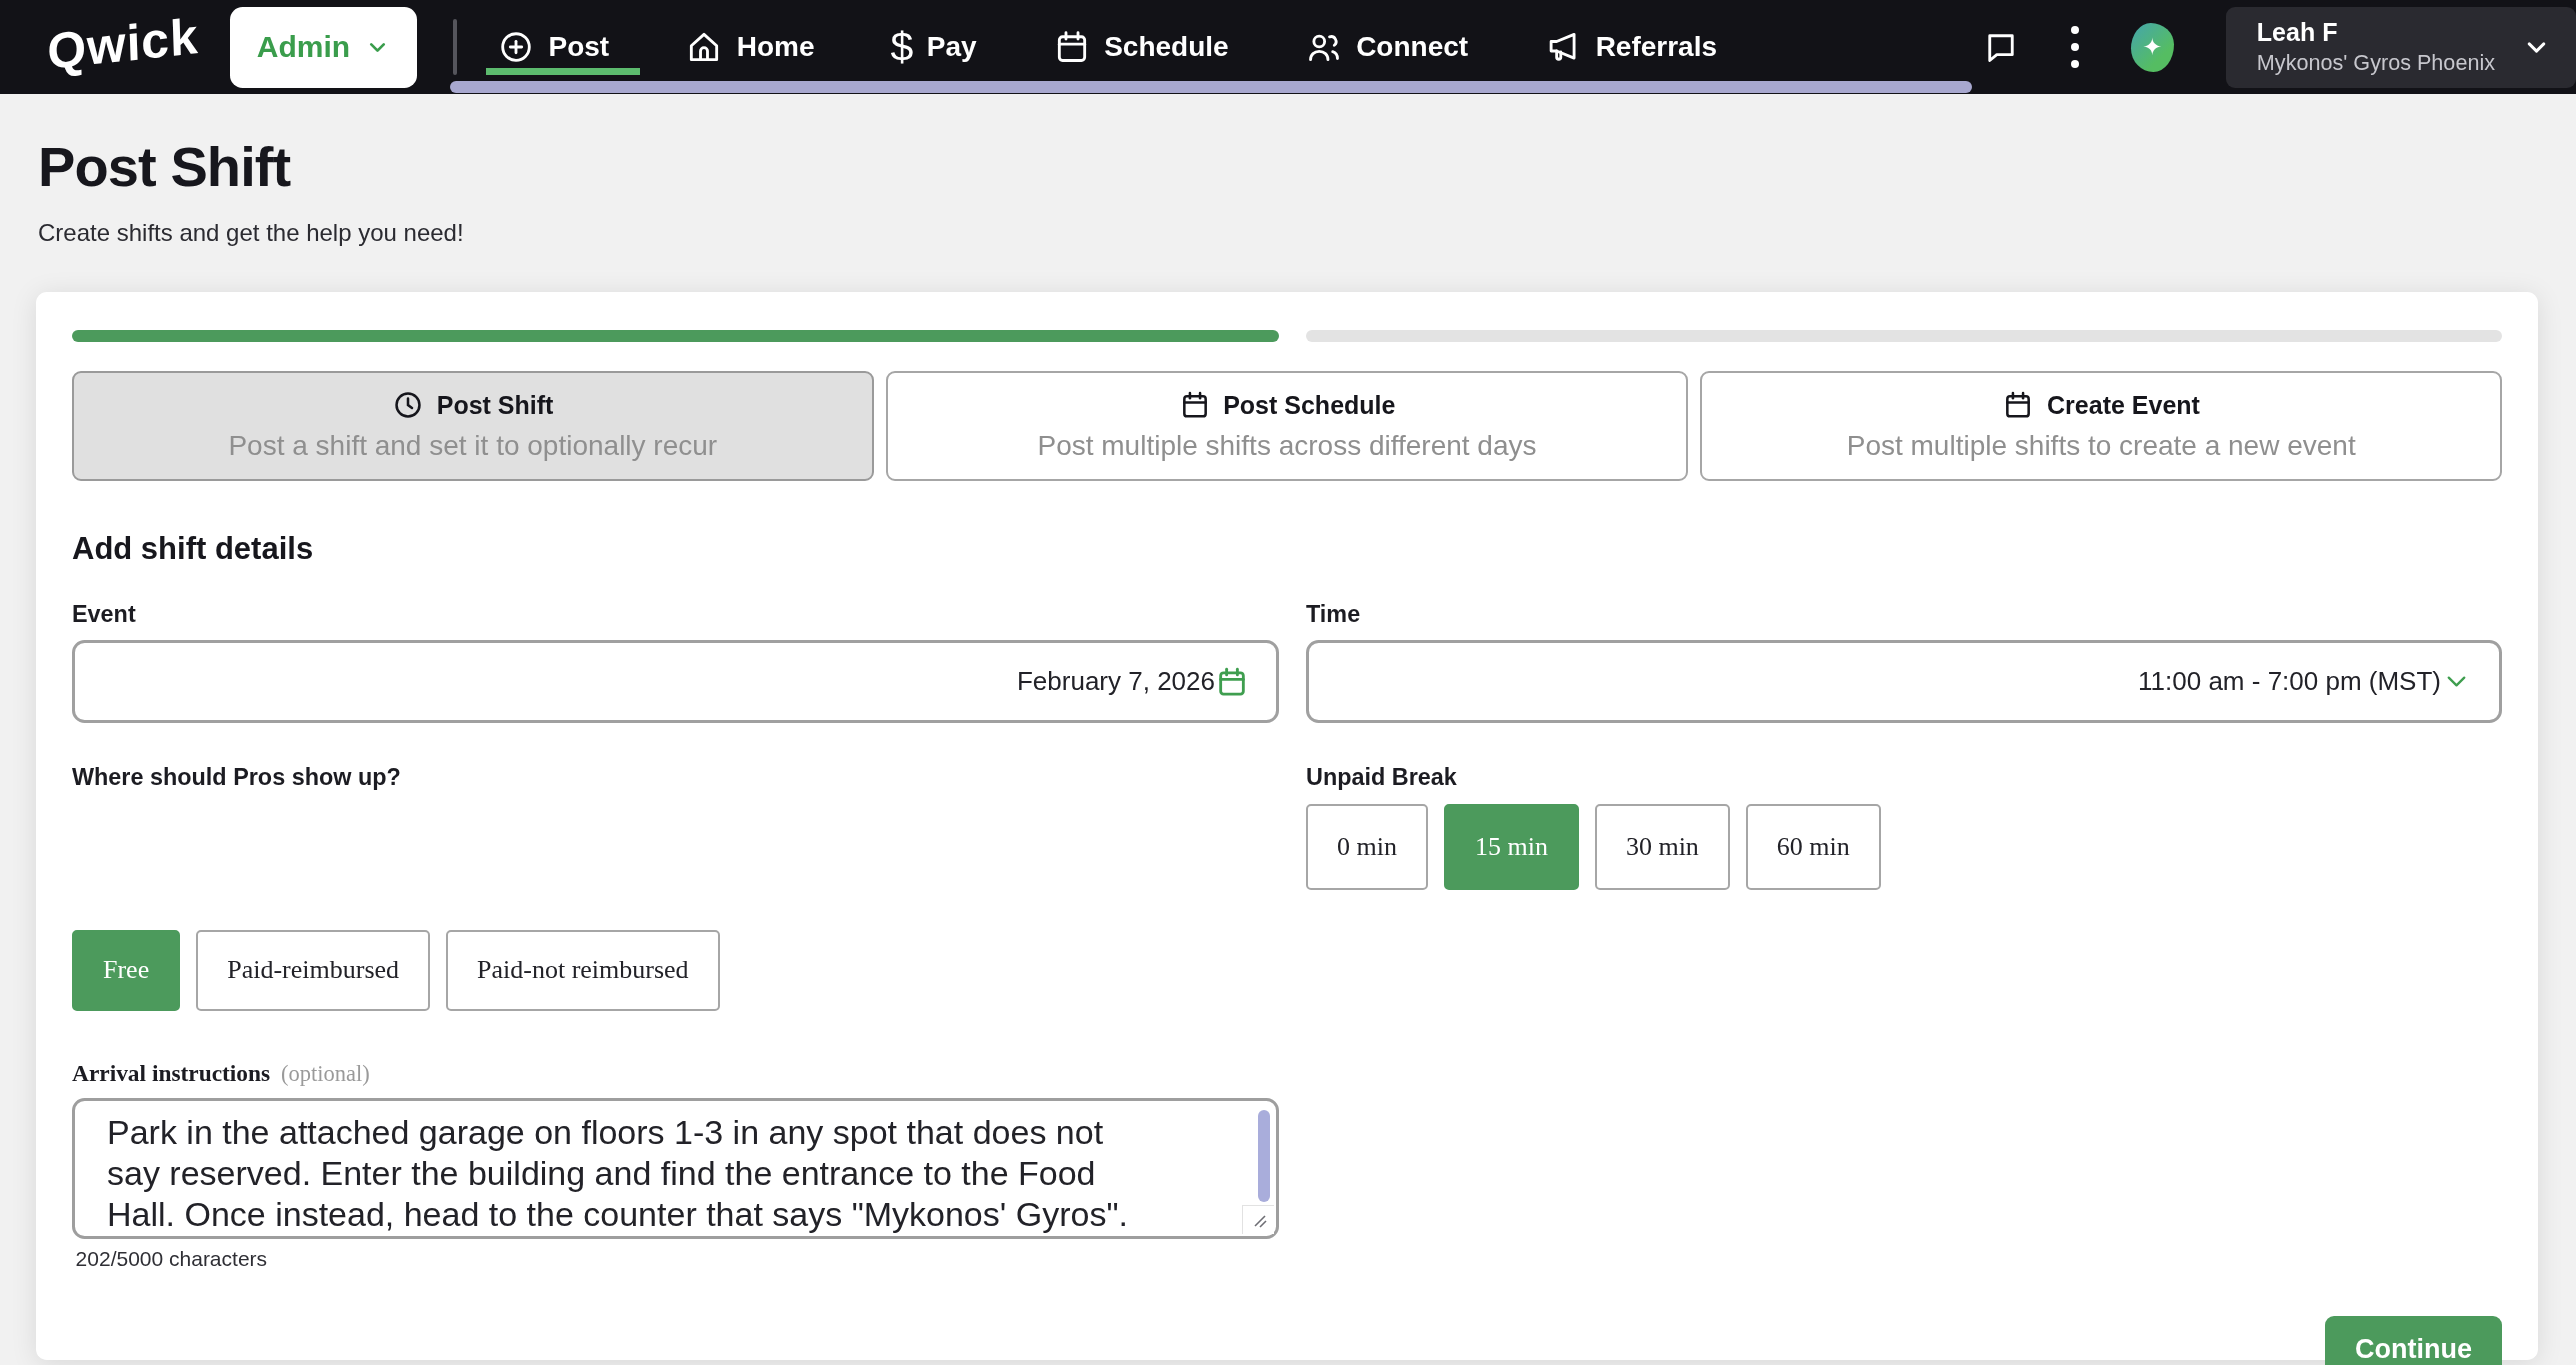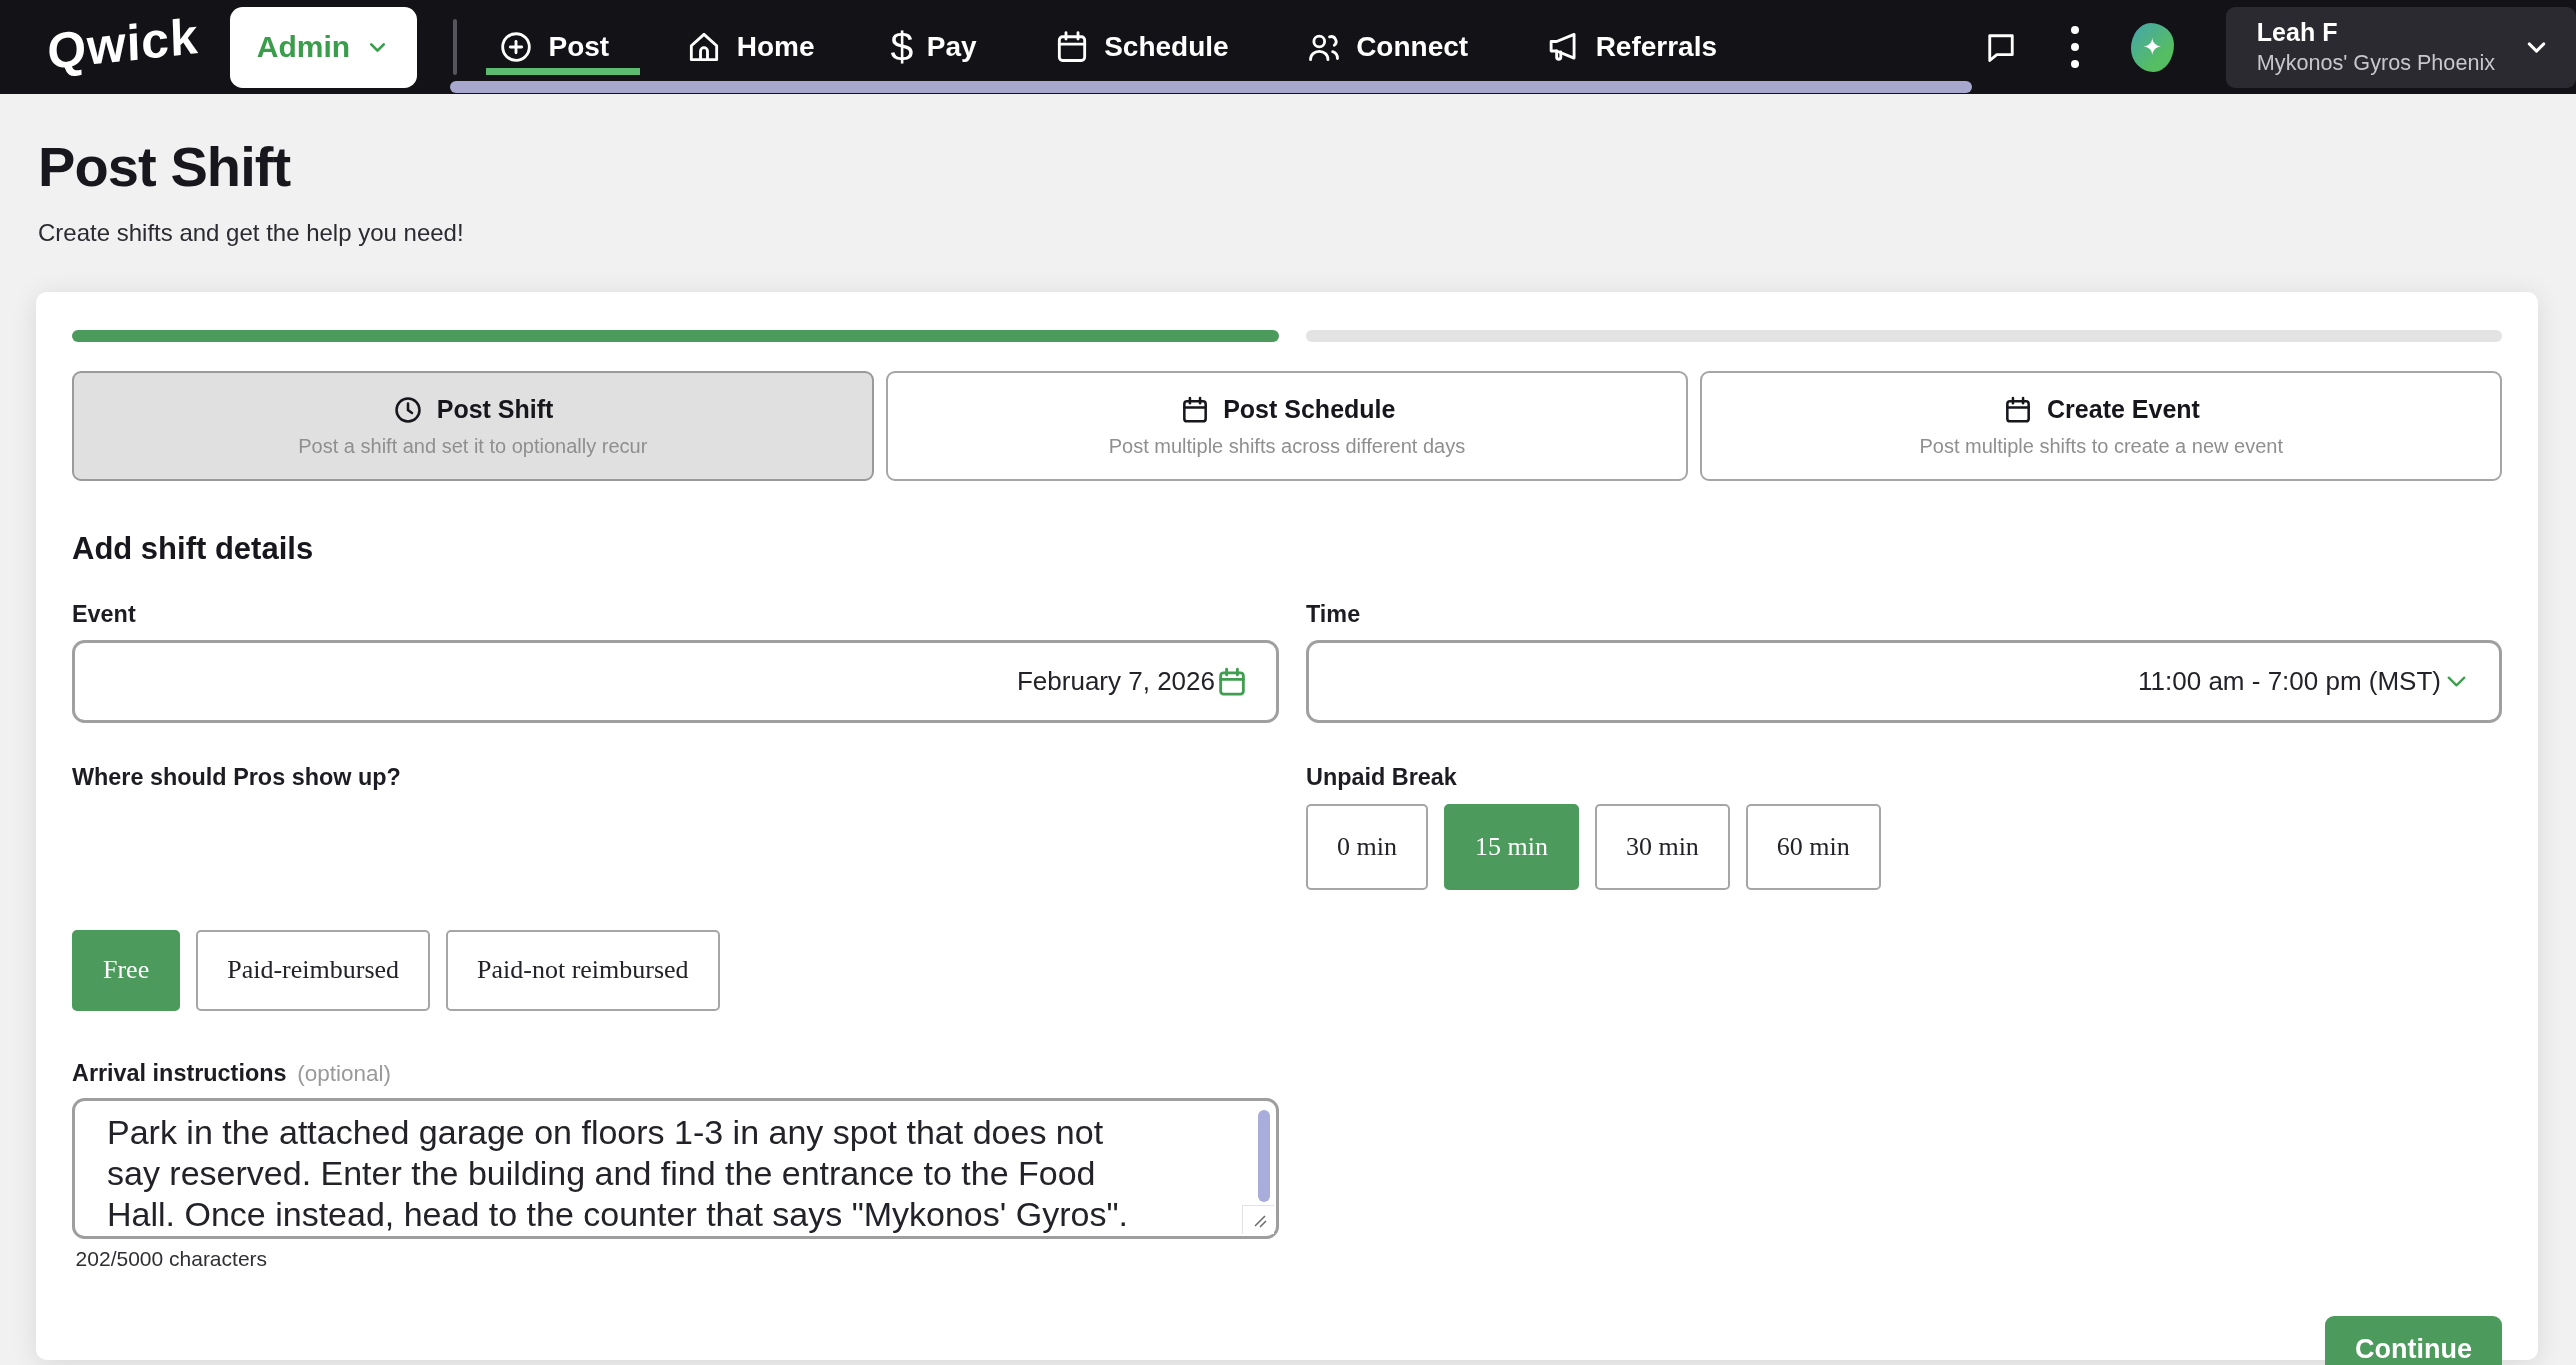--- a/index.html
+++ b/index.html
@@ -75,21 +75,21 @@
 
   .opt-cards { margin-top:29px; display:grid; grid-template-columns:1fr 1fr 1fr; gap:12.6px; }
   .opt-card {
     border:2.7px solid #a6a6a6; border-radius:9px; background:#fff; height:110px;
     display:flex; flex-direction:column; align-items:center; justify-content:center;
     cursor:pointer;
   }
   .opt-card.selected { background:#e0e0e0; border-color:#9a9a9a; }
   .opt-title { display:flex; align-items:center; gap:12.6px; font-size:25px; font-weight:bold; color:#16161c; }
   .opt-title svg { width:32px; height:32px; }
-  .opt-sub { margin-top:9px; font-size:20px; color:#8f8f8f; }
+  .opt-sub { margin-top:9px; font-size:28px; color:#8f8f8f; }
 
   .section-title { margin-top:50px; font-size:31px; font-weight:700; color:#17171d; }
 
   .field-label { font-size:23.4px; font-weight:bold; color:#1c1c22; }
   .optional-hint { font-size:22.5px; font-weight:normal; color:#9a9a9a; margin-left:10.8px; }
 
   .row1 { margin-top:34px; }
   .row2 { margin-top:41px; }
 
   .input-box {
@@ -104,21 +104,21 @@
   .pill-row { margin-top:12.6px; display:flex; gap:16px; }
   .pill-btn {
     height:86px; border:2.7px solid #a6a6a6; border-radius:5px; background:#fff;
     font-size:26px; color:#222228; padding:0 29px; cursor:pointer;
     font-family:Liberation Serif, serif;
   }
   .pill-btn.selected { background:#4c9a5c; border-color:#4c9a5c; color:#fff; }
   .parking-row { margin-top:40px; display:flex; gap:16px; }
   .parking-row .pill-btn { height:81px; }
 
-  .arrival-label { margin-top:49px; }
+  .arrival-label { margin-top:49px;font-family:Liberation Serif, serif; }
   .textarea-wrap {
     position:relative; margin-top:10.8px; width:1207px; height:141px;
     border:3.6px solid #9e9e9e; border-radius:12.6px; background:#fff;
     padding:11.7px 54px 9px 32px; cursor:text;
   }
   .ta-line { font-size:34px; line-height:41px; color:#222228; white-space:nowrap; }
   .ta-scrollbar {
     position:absolute; top:9px; right:6.3px; width:11.7px; height:92px;
     border-radius:6.3px; background:#a9addb; cursor:grab;
   }

